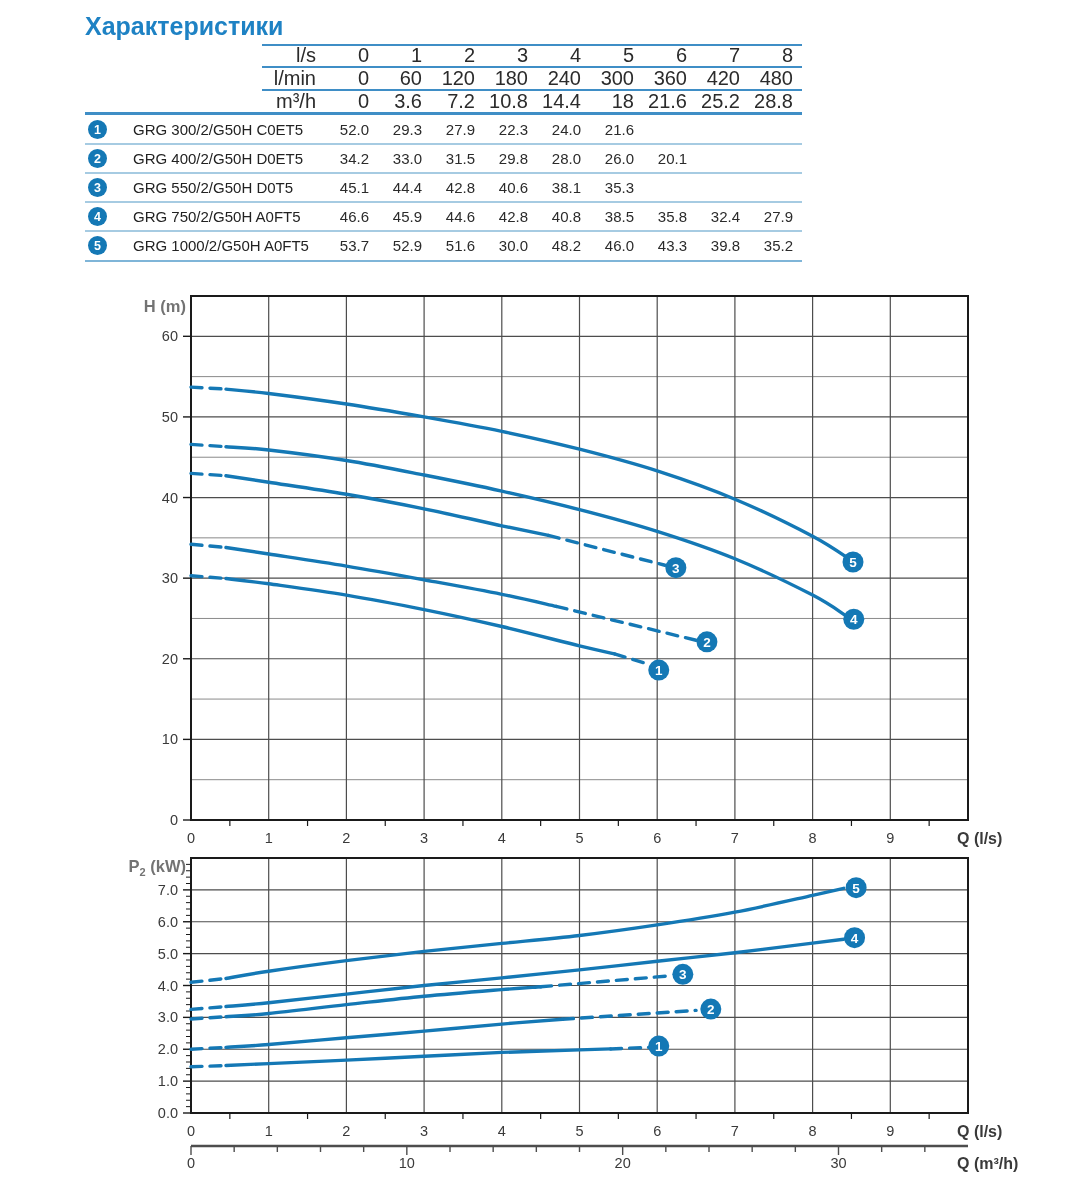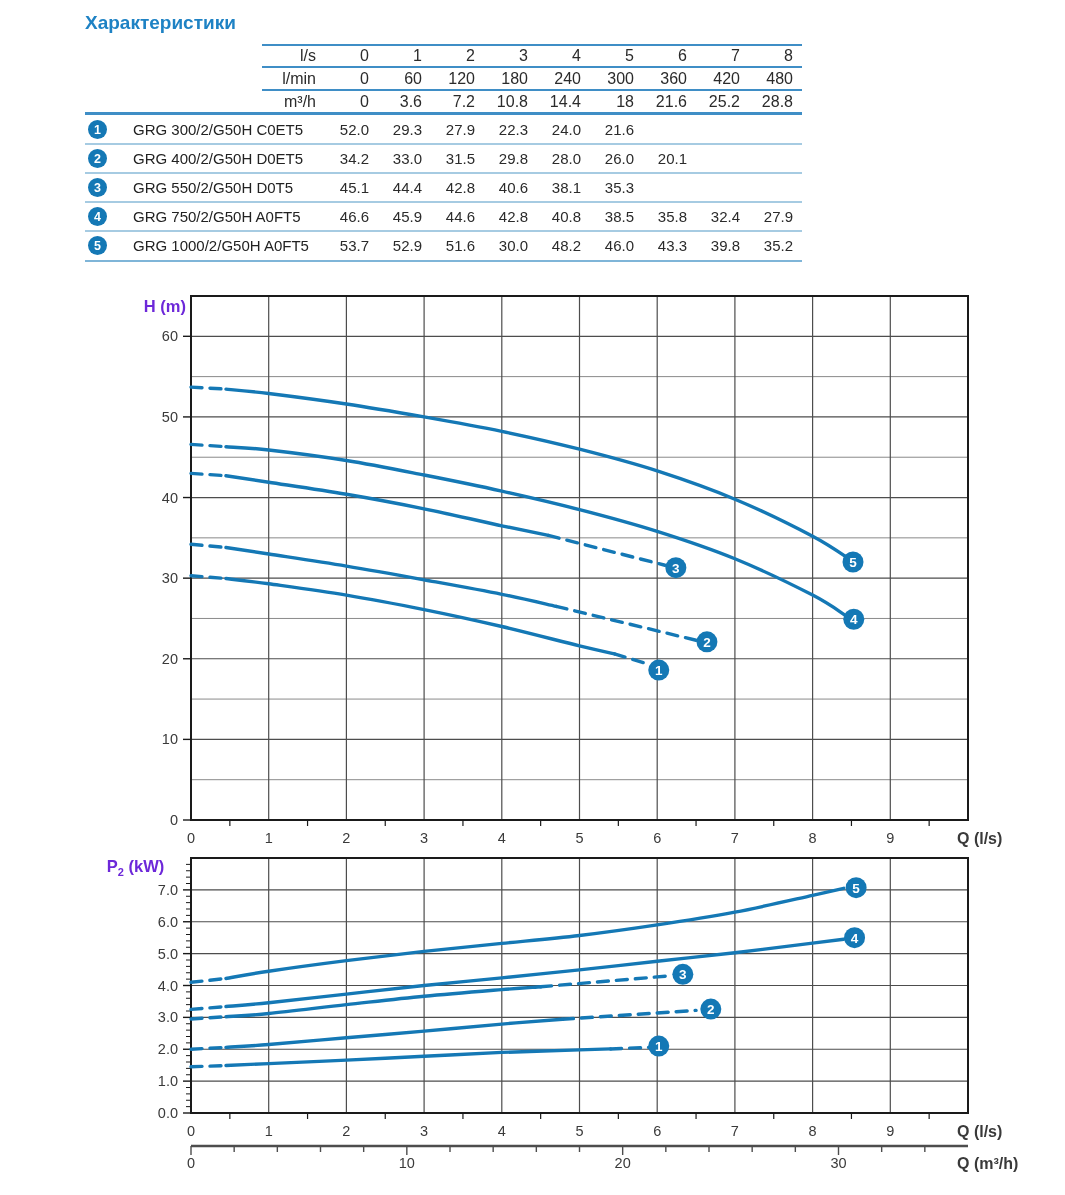--- a/index.html
+++ b/index.html
@@ -1,33 +1,33 @@
 <!DOCTYPE html>
 <html><head>
 <meta charset="utf-8">
 <style>
   html,body{margin:0;padding:0;background:#ffffff;}
   #page{position:relative;width:1065px;height:1195px;background:#fff;
         font-family:"Liberation Sans", sans-serif;overflow:hidden;}
-  #title{position:absolute;left:85px;top:12px;font-size:19px;font-weight:bold;}
+  #title{position:absolute;left:85px;top:12px;font-size:25px;font-weight:bold;}
   
   #flow-table{position:absolute;left:85px;top:44px;width:717px;}
   .rule{position:absolute;height:2px;}
   .hdr-row,.model-row{position:absolute;left:0;width:717px;display:flex;align-items:center;}
-  .hdr-row{height:23px;font-size:16px;color:#2b2b2b;}
+  .hdr-row{height:23px;font-size:20px;color:#2b2b2b;}
   .model-row{height:29px;font-size:15px;color:#222;}
   .lbl-cell{width:231px;text-align:right;box-sizing:border-box;padding-right:0;}
   .val-cell{width:53px;text-align:right;color:#2b2b2b;}
   .name-cell{width:231px;display:flex;align-items:center;box-sizing:border-box;}
   .num-badge{width:19px;height:19px;border-radius:50%;color:#fff;font-size:12.5px;font-weight:bold;
              display:flex;align-items:center;justify-content:center;margin-left:3px;}
   .model-name{margin-left:26px;white-space:nowrap;}
   
   .axis-title-left{position:absolute;left:85px;width:101px;text-align:right;
-                   font-size:16.5px;font-weight:bold;color:#6d28d9;}
+                   font-size:16.5px;font-weight:bold;color:#737373;}
   .axis-title-left sub{font-size:11px;}
   #charts-svg{position:absolute;left:0;top:0;}
 </style>
 </head>
 <body>
 
 <div id="page">
   <div id="title" style="color: rgb(30, 130, 196);">Характеристики</div>
 
   <div id="flow-table" style="height: 219px;">
@@ -148,21 +148,21 @@
         <div class="val-cell">46.0</div>
         <div class="val-cell">43.3</div>
         <div class="val-cell">39.8</div>
         <div class="val-cell">35.2</div>
       </div>
       <div class="rule" style="top: 216px; left: 0px; right: 0px; height: 2px; background: rgb(127, 181, 216);"></div>
     </div>
 
   <div class="axis-title-left" style="top:297px;">H (m)</div>
 
-  <div class="axis-title-left" style="top:857px;text-align:center;"><span>P</span><sub>2</sub><span> (kW)</span></div>
+  <div class="axis-title-left" style="top:857px;"><span>P</span><sub>2</sub><span> (kW)</span></div>
 
   <svg id="charts-svg" width="1065" height="1195">
       <line x1="191" y1="779.6923076923077" x2="968" y2="779.6923076923077" stroke="#8a8a8a" stroke-width="1"></line>
       <line x1="191" y1="699.0769230769231" x2="968" y2="699.0769230769231" stroke="#8a8a8a" stroke-width="1"></line>
       <line x1="191" y1="618.4615384615385" x2="968" y2="618.4615384615385" stroke="#8a8a8a" stroke-width="1"></line>
       <line x1="191" y1="537.8461538461538" x2="968" y2="537.8461538461538" stroke="#8a8a8a" stroke-width="1"></line>
       <line x1="191" y1="457.2307692307692" x2="968" y2="457.2307692307692" stroke="#8a8a8a" stroke-width="1"></line>
       <line x1="191" y1="376.61538461538464" x2="968" y2="376.61538461538464" stroke="#8a8a8a" stroke-width="1"></line>
       <line x1="191" y1="739.3846153846154" x2="968" y2="739.3846153846154" stroke="#4d4d4d" stroke-width="1.2"></line>
       <line x1="191" y1="658.7692307692307" x2="968" y2="658.7692307692307" stroke="#4d4d4d" stroke-width="1.2"></line>

